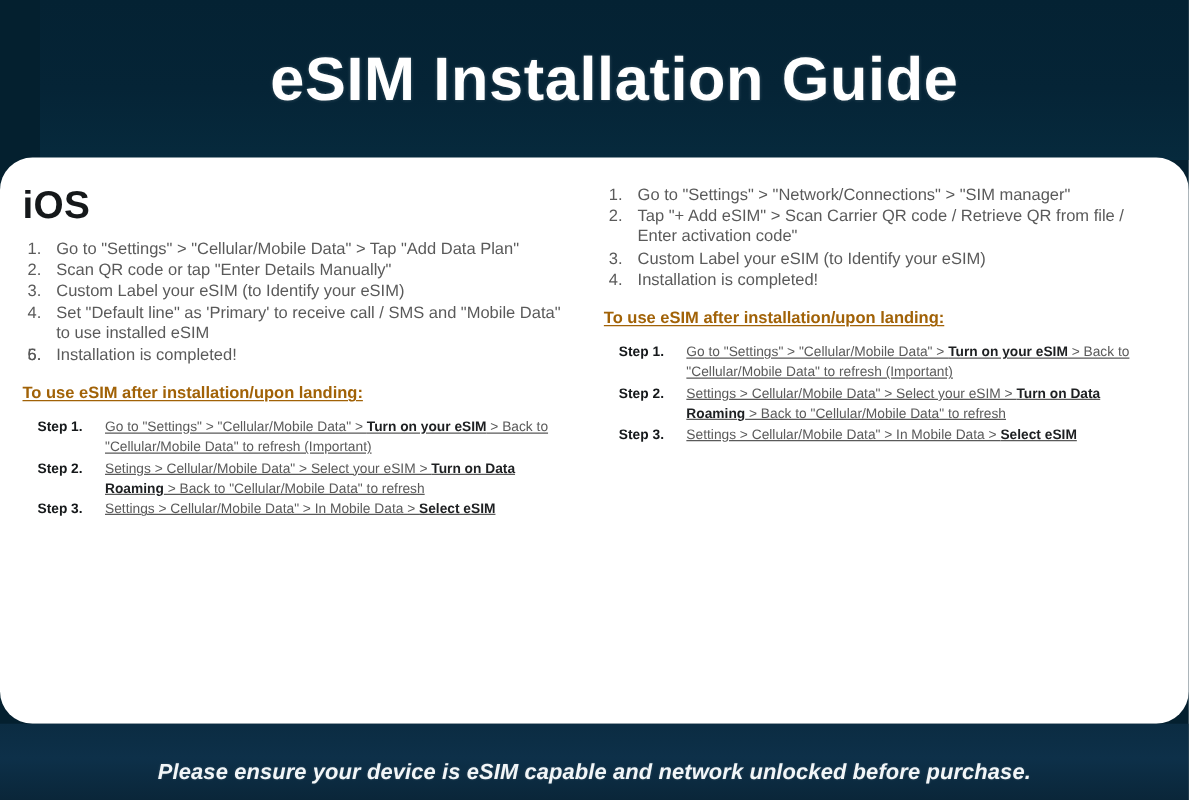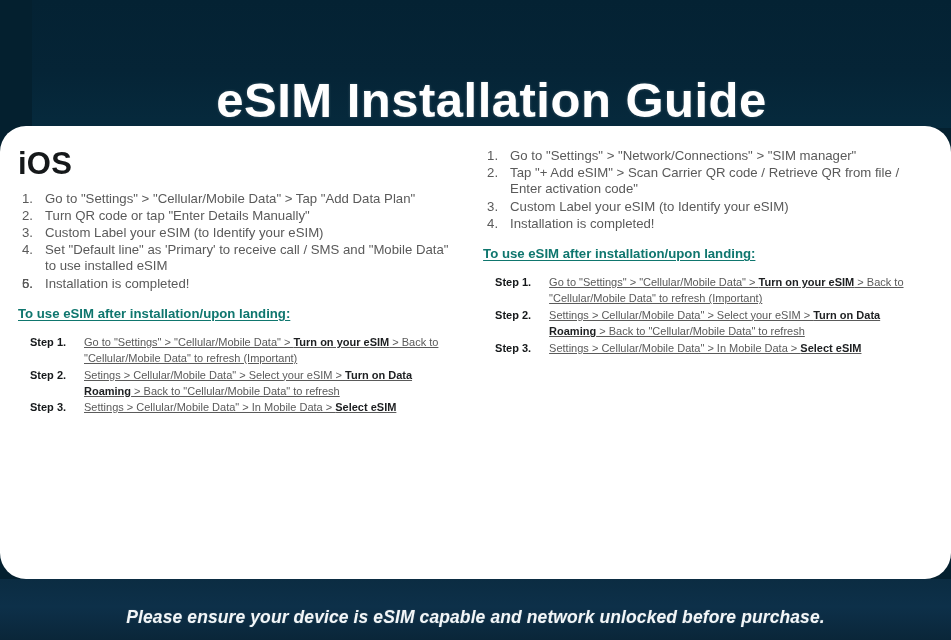--- a/index.html
+++ b/index.html
@@ -13,21 +13,21 @@
     font-family: "Liberation Sans", sans-serif;
     overflow: hidden;
     position: relative;
   }
 
   
   .header {
     height: 128px;
     background: linear-gradient(180deg, #042233 0%, #052436 55%, #062a3d 100%);
     display: flex;
-    align-items: flex-end;
+    align-items: center;
     justify-content: center;
     margin-left: 32px;
   }
   .header-title {
     color: #ffffff;
     font-size: 49px;
     font-weight: bold;
     letter-spacing: 0.5px;
     font-family: "Liberation Sans", sans-serif;
     text-shadow: 0 0 3px rgba(255,255,255,0.22);
@@ -98,21 +98,21 @@
     width: 18px;
     text-align: left;
     color: #5a5a5a;
   }
 
   
   .usage-block {
     margin-top: 13px;
   }
   .usage-heading {
-    color: #0f766e;
+    color: #a16207;
     font-weight: bold;
     font-size: 13.2px;
     text-decoration: underline;
     text-underline-offset: 2px;
     line-height: 17px;
     margin-bottom: 1px;
   }
   .usage-list {
     margin: 12px;
     padding: 0;
@@ -169,21 +169,21 @@
 <div class="header">
   <div class="header-title">eSIM Installation Guide</div>
 </div>
 
 <div class="card">
 
   <div class="col col-ios">
     <div class="platform-title">iOS</div>
     <ol class="steps">
         <li><span class="num">1.</span><span>Go to "Settings" &gt; "Cellular/Mobile Data" &gt; Tap "Add Data Plan"</span></li>
-        <li><span class="num">2.</span><span>Turn QR code or tap "Enter Details Manually"</span></li>
+        <li><span class="num">2.</span><span>Scan QR code or tap "Enter Details Manually"</span></li>
         <li><span class="num">3.</span><span>Custom Label your eSIM (to Identify your eSIM)</span></li>
         <li><span class="num">4.</span><span>Set "Default line" as 'Primary' to receive call / SMS and "Mobile Data" to use installed eSIM</span></li>
         <li><span class="num">5.</span></li>
         <li><span class="num">6.</span><span>Installation is completed!</span></li>
       </ol>
     <div class="usage-block">
       <div class="usage-heading">To use eSIM after installation/upon landing:</div>
       <ul class="usage-list">
           <li><span class="step-label">Step 1.</span><span><span>Go to "Settings" &gt; "Cellular/Mobile Data" &gt; </span><b>Turn on your eSIM</b><span> &gt; Back to "Cellular/Mobile Data" to refresh (Important)</span></span></li>
           <li><span class="step-label">Step 2.</span><span><span>Setings &gt; Cellular/Mobile Data" &gt; Select your eSIM &gt; </span><b>Turn on Data Roaming</b><span> &gt; Back to "Cellular/Mobile Data" to refresh</span></span></li>

